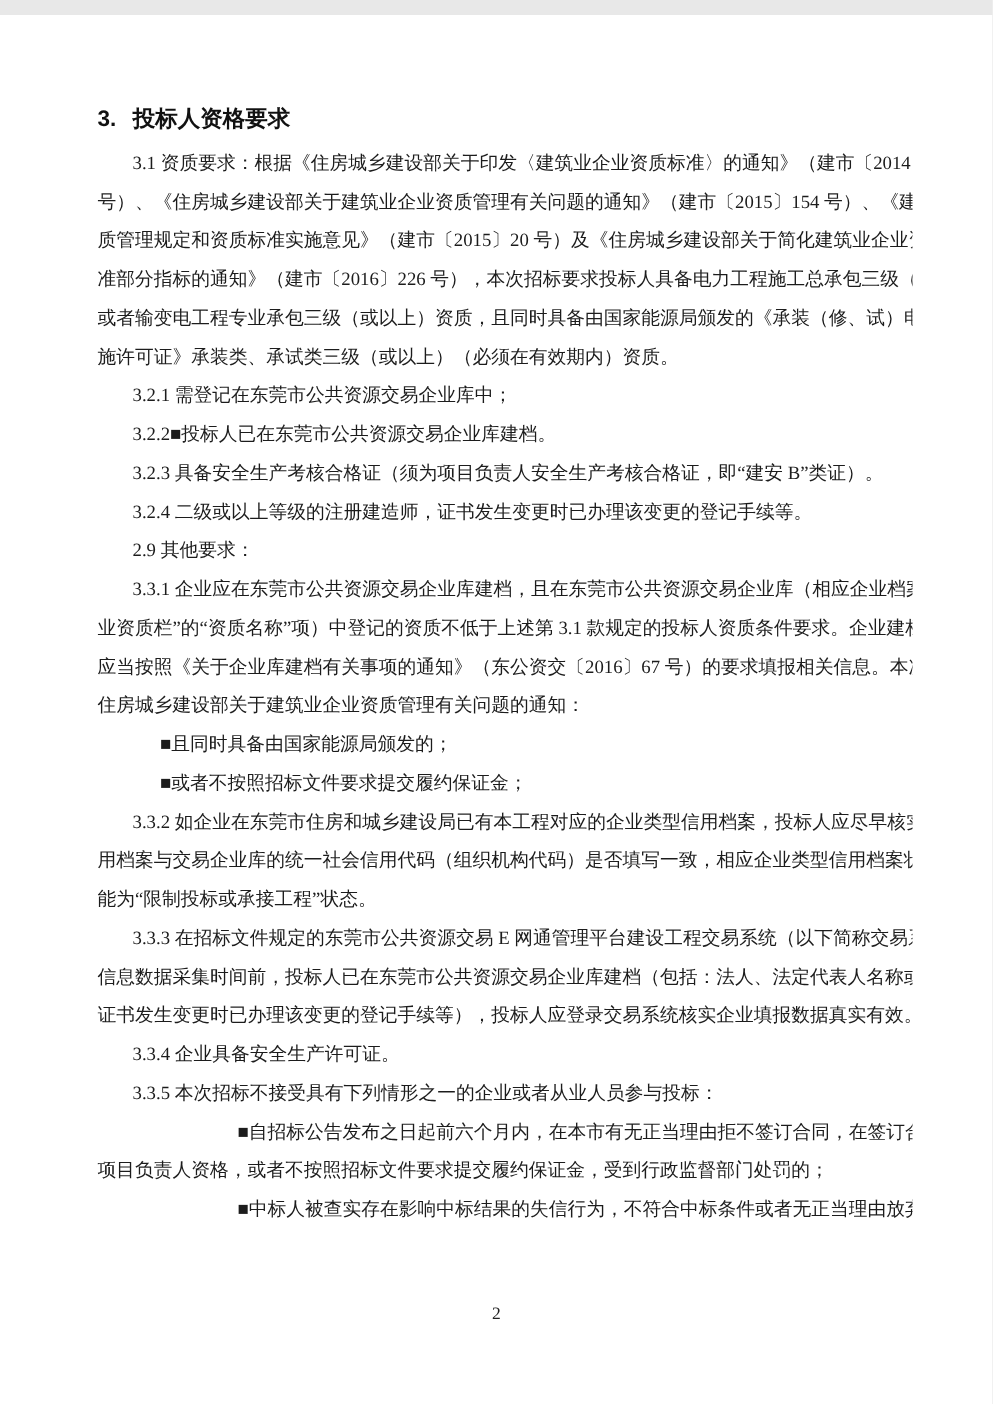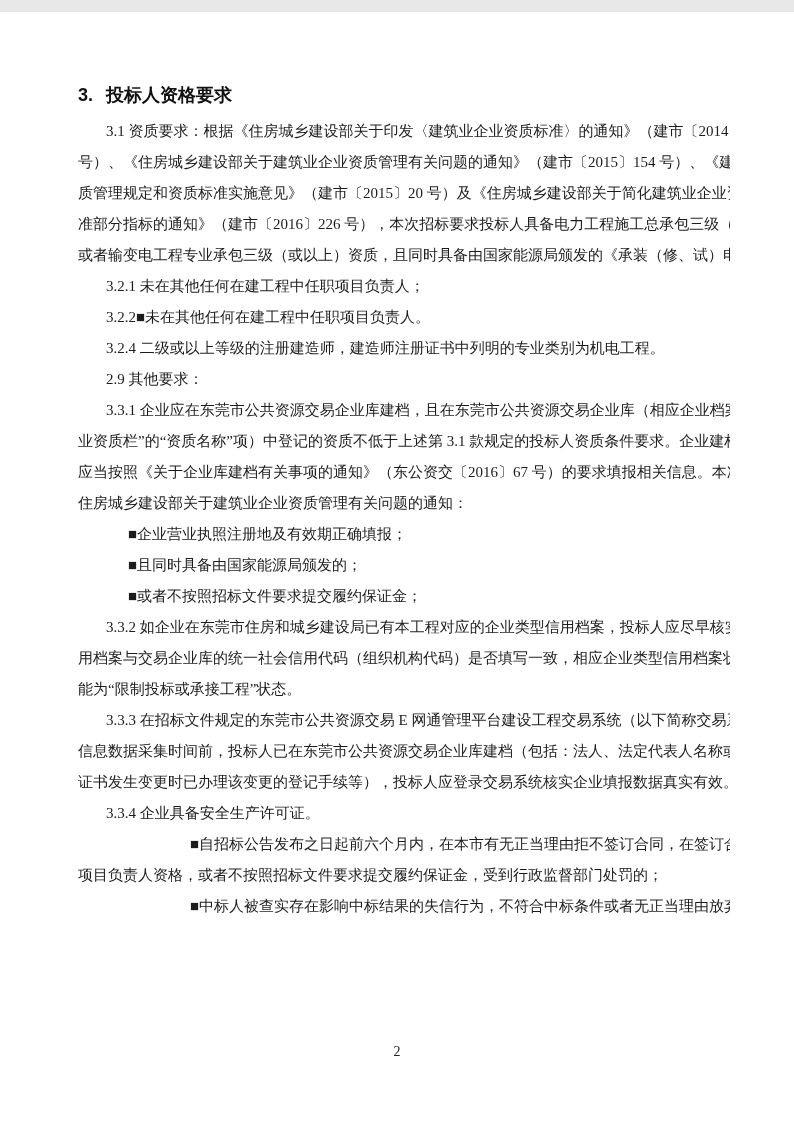--- a/index.html
+++ b/index.html
@@ -56,37 +56,39 @@
 
 <div class="page">
   <div class="content">
     <h1 class="heading">3. 投标人资格要求</h1>
     <div>
         <div class="line full indent-para">3.1 资质要求：根据《住房城乡建设部关于印发〈建筑业企业资质标准〉的通知》（建市〔2014〕159</div>
         <div class="line full">号）、《住房城乡建设部关于建筑业企业资质管理有关问题的通知》（建市〔2015〕154 号）、《建筑业企业资</div>
         <div class="line full">质管理规定和资质标准实施意见》（建市〔2015〕20 号）及《住房城乡建设部关于简化建筑业企业资质标</div>
         <div class="line full">准部分指标的通知》（建市〔2016〕226 号），本次招标要求投标人具备电力工程施工总承包三级（或以上）</div>
         <div class="line full">或者输变电工程专业承包三级（或以上）资质，且同时具备由国家能源局颁发的《承装（修、试）电力设</div>
-        <div class="line indent-para">3.2.1 未在其他任何在建工程中任职项目负责人；</div>
-        <div class="line indent-para">3.2.2■未在其他任何在建工程中任职项目负责人。</div>
-        <div class="line indent-para">3.2.4 二级或以上等级的注册建造师，建造师注册证书中列明的专业类别为机电工程。</div>
+        <div class="line">施许可证》承装类、承试类三级（或以上）（必须在有效期内）资质。</div>
+        <div class="line indent-para">3.2.1 需登记在东莞市公共资源交易企业库中；</div>
+        <div class="line indent-para">3.2.2■投标人已在东莞市公共资源交易企业库建档。</div>
+        <div class="line indent-para">3.2.3 具备安全生产考核合格证（须为项目负责人安全生产考核合格证，即“建安 B”类证）。</div>
+        <div class="line indent-para">3.2.4 二级或以上等级的注册建造师，证书发生变更时已办理该变更的登记手续等。</div>
         <div class="line indent-para">2.9 其他要求：</div>
         <div class="line full indent-para">3.3.1 企业应在东莞市公共资源交易企业库建档，且在东莞市公共资源交易企业库（相应企业档案“企</div>
         <div class="line full">业资质栏”的“资质名称”项）中登记的资质不低于上述第 3.1 款规定的投标人资质条件要求。企业建档</div>
         <div class="line full">应当按照《关于企业库建档有关事项的通知》（东公资交〔2016〕67 号）的要求填报相关信息。本次招标项</div>
         <div class="line">住房城乡建设部关于建筑业企业资质管理有关问题的通知：</div>
-        <div class="line indent-bullet-mid">■企业营业执照注册地及有效期正确填报；</div>
         <div class="line indent-bullet-mid">■且同时具备由国家能源局颁发的；</div>
         <div class="line indent-bullet-mid">■或者不按照招标文件要求提交履约保证金；</div>
         <div class="line full indent-para">3.3.2 如企业在东莞市住房和城乡建设局已有本工程对应的企业类型信用档案，投标人应尽早核实信</div>
         <div class="line full">用档案与交易企业库的统一社会信用代码（组织机构代码）是否填写一致，相应企业类型信用档案状态不</div>
         <div class="line">能为“限制投标或承接工程”状态。</div>
         <div class="line full indent-para">3.3.3 在招标文件规定的东莞市公共资源交易 E 网通管理平台建设工程交易系统（以下简称交易系统）</div>
         <div class="line full">信息数据采集时间前，投标人已在东莞市公共资源交易企业库建档（包括：法人、法定代表人名称或资质</div>
         <div class="line">证书发生变更时已办理该变更的登记手续等），投标人应登录交易系统核实企业填报数据真实有效。</div>
         <div class="line indent-para">3.3.4 企业具备安全生产许可证。</div>
+        <div class="line indent-para">3.3.5 本次招标不接受具有下列情形之一的企业或者从业人员参与投标：</div>
         <div class="line full indent-bullet-deep">■自招标公告发布之日起前六个月内，在本市有无正当理由拒不签订合同，在签订合同时向招</div>
         <div class="line">项目负责人资格，或者不按照招标文件要求提交履约保证金，受到行政监督部门处罚的；</div>
         <div class="line full indent-bullet-deep">■中标人被查实存在影响中标结果的失信行为，不符合中标条件或者无正当理由放弃中标，导</div>
       </div>
   </div>
   <div class="footer">2</div>
 </div>
 
 </body></html>

